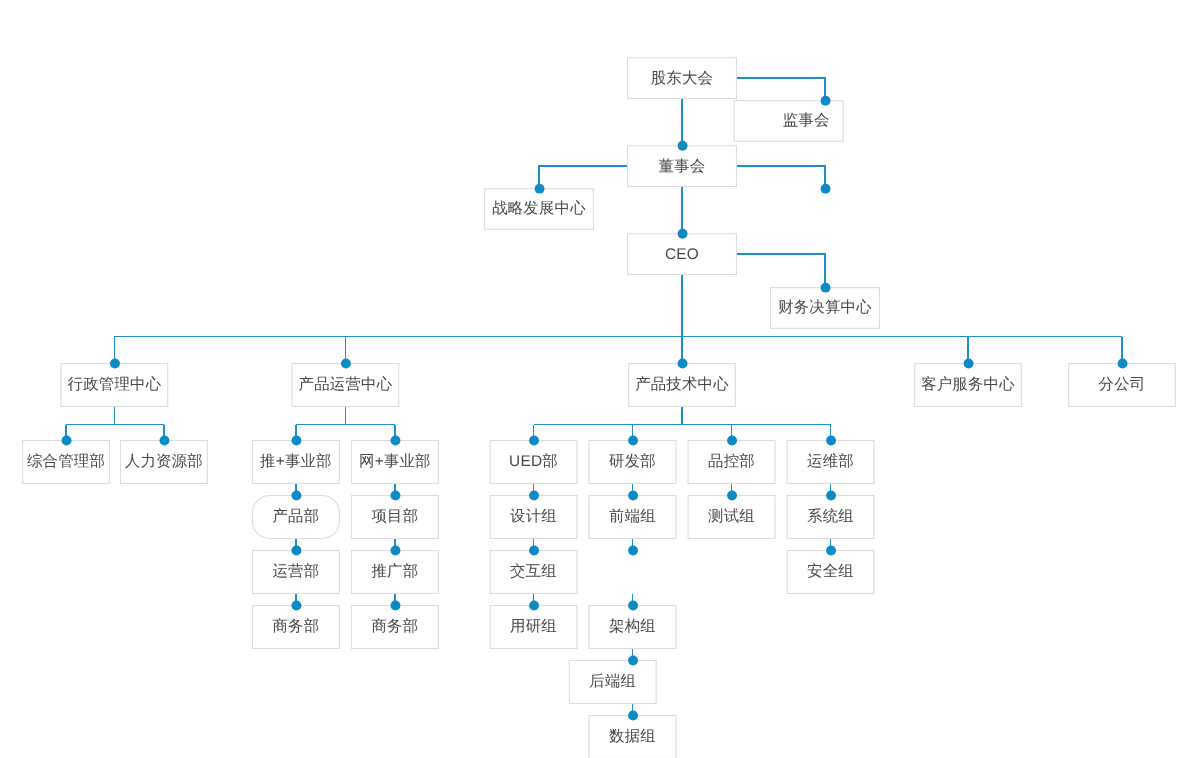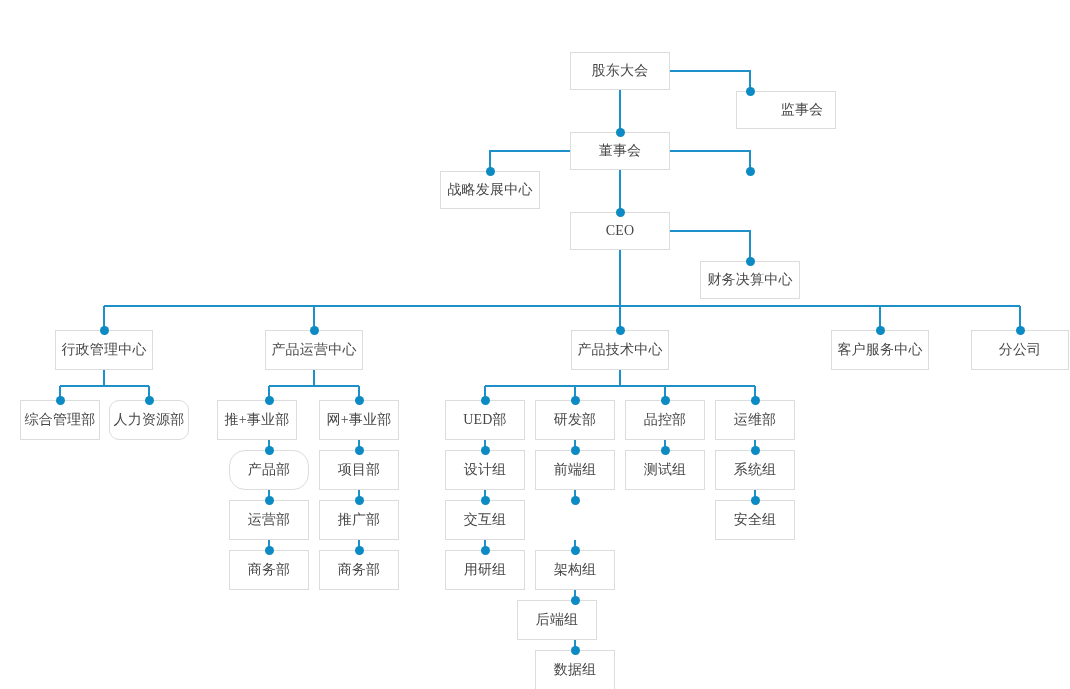--- a/index.html
+++ b/index.html
@@ -2,21 +2,21 @@
 <html><head>
 <meta charset="utf-8">
 <style>
   html,body{margin:0;padding:0;}
   body{
     width:1070px;height:689px;
     background:#ffffff;
     font-family:"Liberation Sans","DejaVu Sans",sans-serif;
     overflow:hidden;
   }
-  #chart{position:relative;width:922px;height:689px;font-family:Liberation Serif, serif;}
+  #chart{position:relative;width:922px;height:689px;}
 
   
   #wires{position:absolute;left:0;top:0;width:1070px;height:689px;}
 
   
   .node{
     position:absolute;
     box-sizing:border-box;
     border:1px solid #dcdcdc;
     background:#ffffff;
@@ -109,38 +109,38 @@
       <path d="M575,640 L575,650"></path>
 
       <path d="M665,440 L665,450"></path>
 
       <path d="M755,440 L755,450"></path>
       <path d="M755,490 L755,500"></path>
     </g>
   </svg>
 
   <div class="node w100" style="left:570px;top:52px;">股东大会</div>
-  <div class="node w100" style="left:736px;top:91px;padding-left:32px;">监事会</div>
+  <div class="node w100" style="left:667px;top:91px;padding-left:32px;">监事会</div>
 
   <div class="node w100" style="left:570px;top:132px;">董事会</div>
   <div class="node w100" style="left:440px;top:171px;">战略发展中心</div>
 
   <div class="node w100" style="left:570px;top:212px;">CEO</div>
   <div class="node w100" style="left:700px;top:261px;">财务决算中心</div>
 
   <div class="node w98" style="left:55px;top:330px;">行政管理中心</div>
   <div class="node w98" style="left:265px;top:330px;">产品运营中心</div>
   <div class="node w98" style="left:571px;top:330px;">产品技术中心</div>
   <div class="node w98" style="left:831px;top:330px;">客户服务中心</div>
   <div class="node w98" style="left:971px;top:330px;">分公司</div>
 
   <div class="node w80" style="left:20px;top:400px;">综合管理部</div>
-  <div class="node w80" style="left:109px;top:400px;border-radius:10px;">人力资源部</div>
-
-  <div class="node w80" style="left:217px;top:400px;">推+事业部</div>
+  <div class="node w80" style="left:109px;top:400px;">人力资源部</div>
+
+  <div class="node w80" style="left:229px;top:400px;">推+事业部</div>
   <div class="node w80" style="left:229px;top:450px;border-radius:16px;">产品部</div>
   <div class="node w80" style="left:229px;top:500px;">运营部</div>
   <div class="node w80" style="left:229px;top:550px;">商务部</div>
 
   <div class="node w80" style="left:319px;top:400px;">网+事业部</div>
   <div class="node w80" style="left:319px;top:450px;">项目部</div>
   <div class="node w80" style="left:319px;top:500px;">推广部</div>
   <div class="node w80" style="left:319px;top:550px;">商务部</div>
 
   <div class="node w80" style="left:445px;top:400px;">UED部</div>

